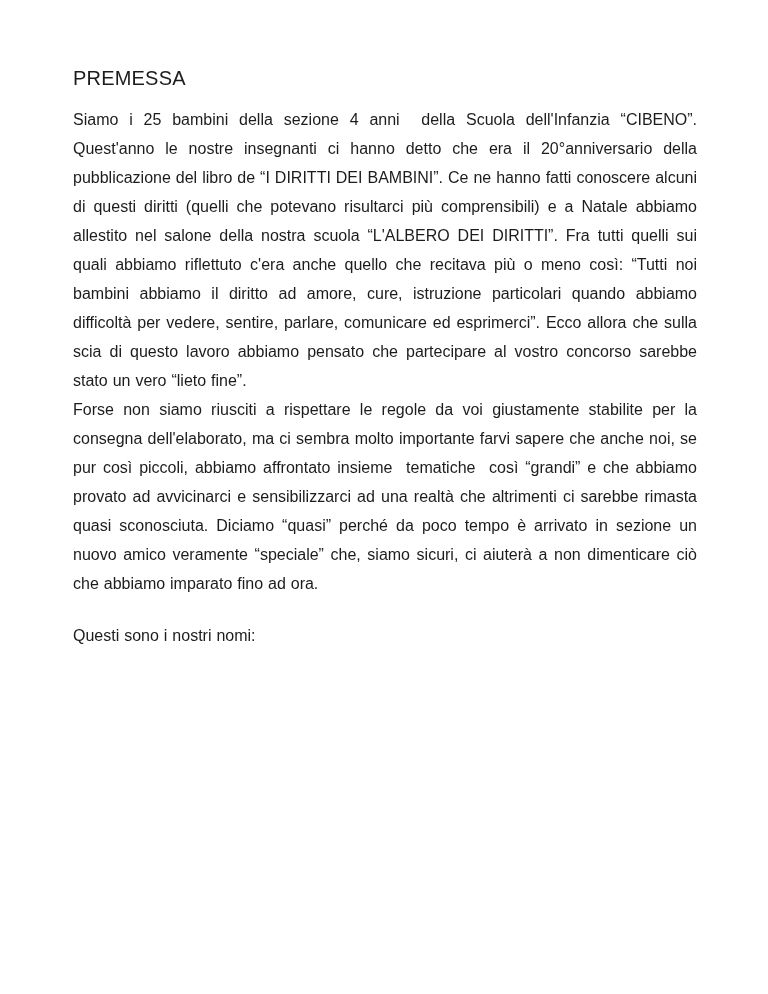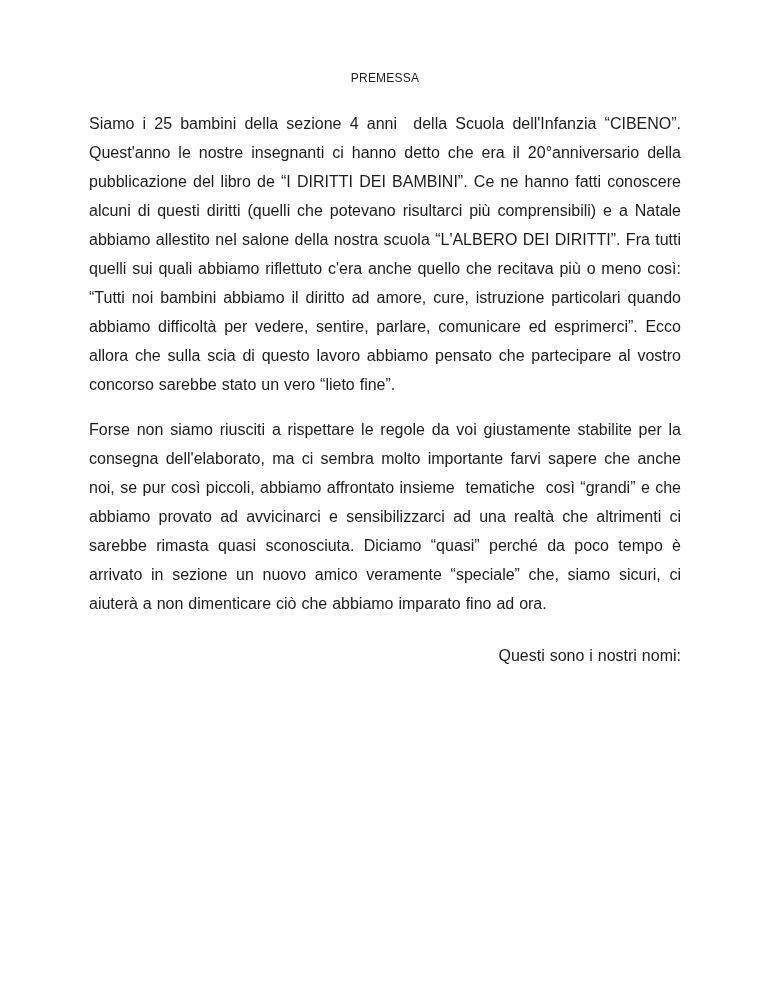--- a/index.html
+++ b/index.html
@@ -25,37 +25,36 @@
     
     filter: blur(0.2px);
   }
   .content {
     position: absolute;
     top: 64px;
     left: 73px;
     right: 71px;
   }
   .doc-title {
-    font-size: 12px;
+    font-size: 20px;
     font-weight: 400;
     line-height: 29px;
     margin: 0 0 12px 0;
     letter-spacing: 0.2px;
-    text-align: center;
   }
   .para {
     font-size: 16px;
     line-height: 29px;
-    margin: 16px;
+    margin: 0;
     text-align: justify;
     white-space: pre-wrap;
     word-spacing: 0.5px;
   }
   .names-heading {
-    text-align: right;
+    text-align: left;
     margin-top: 23px;
   }
 </style>
 </head>
 <body>
 
 <div class="page">
   <div class="content">
 
     <h1 class="doc-title">PREMESSA</h1>

